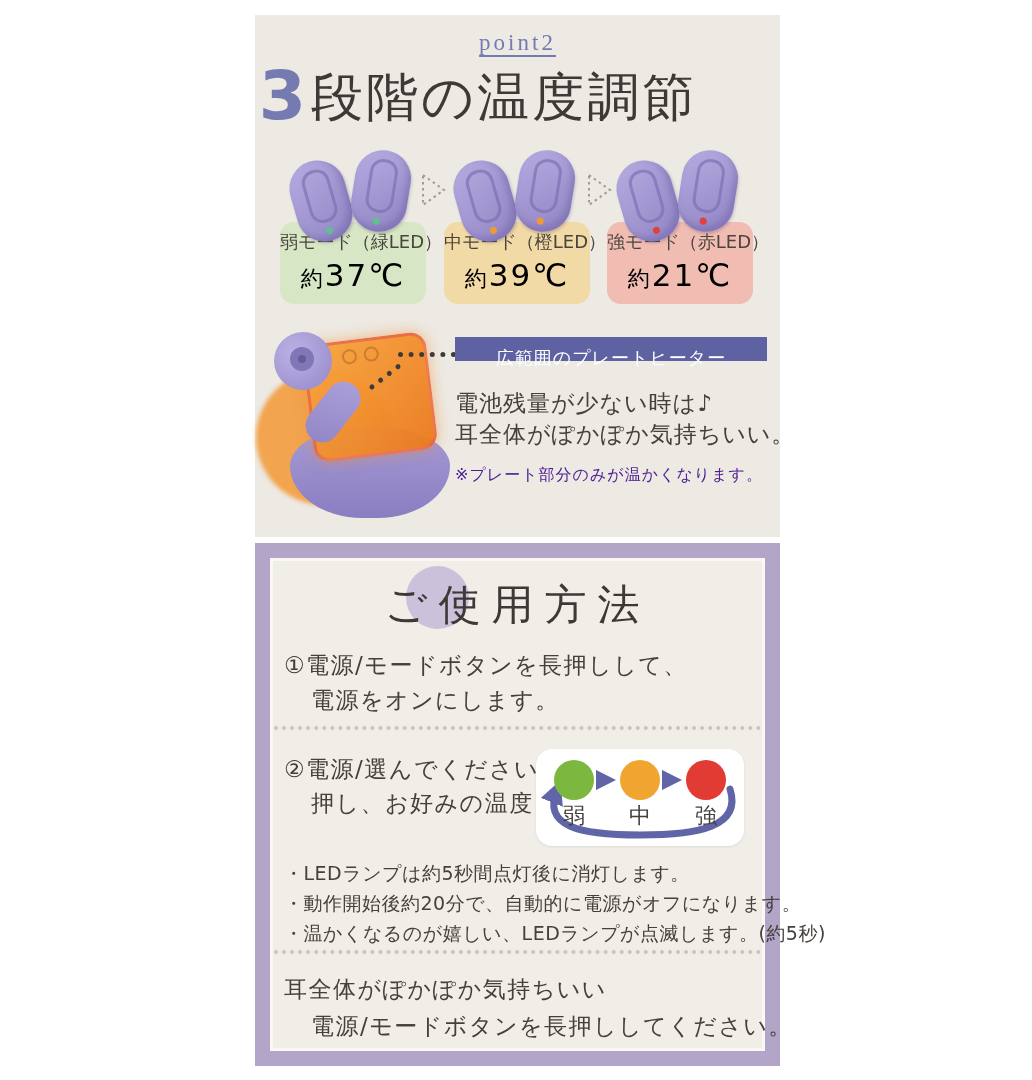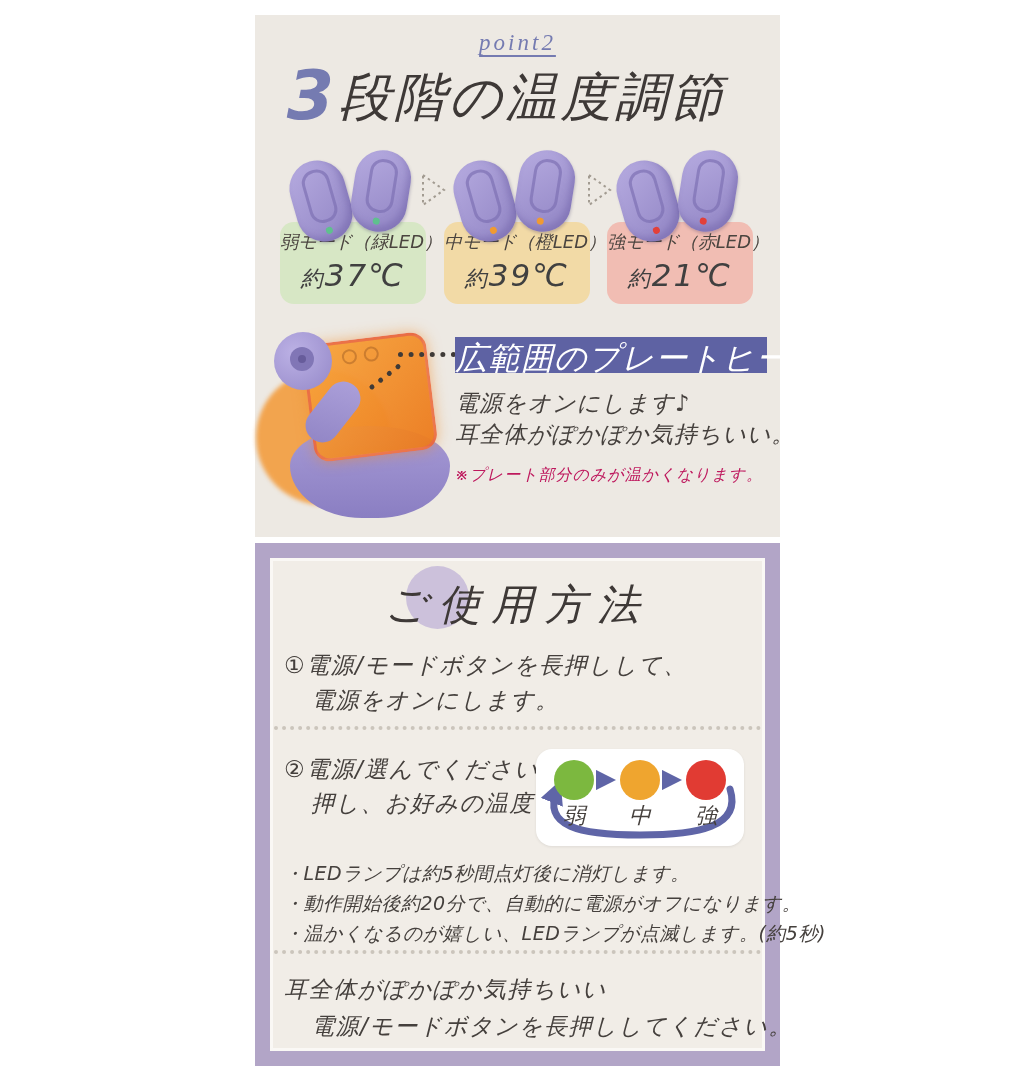--- a/index.html
+++ b/index.html
@@ -1,45 +1,45 @@
 <!DOCTYPE html>
 <html style="--accent: #757BB1; --banner-bg: #5E62A3; --text: #46403C; --beige: #EDE9E3; --inner: #F1EDE7; --frame: #B2A5C7; --title-circle: #CCC1DB; --glow: #F2A44E; --dots: #CBC5BC; --diagram-arrow: #5F65A7;"><head>
 <meta charset="utf-8">
 <style>
   html,body{margin:0;padding:0;background:#ffffff;}
   .canvas{position:relative;width:1032px;height:1080px;background:#fff;overflow:hidden;
-          font-family:"DejaVu Sans",sans-serif;color:var(--text);font-style:italic;}
+          font-family:"DejaVu Sans",sans-serif;color:var(--text);}
   .abs{position:absolute;}
 
   
   .top-panel{left:255px;top:15px;width:525px;height:522px;background:var(--beige);}
 
   .point-label{left:255px;top:30px;width:525px;text-align:center;
     font-family:"Liberation Serif",serif;font-size:23px;letter-spacing:3px;
     color:var(--accent);text-decoration:underline;text-underline-offset:5px;}
   .main-title{left:255px;top:56px;width:446px;text-align:center;font-size:52px;
-    letter-spacing:3px;color:#3E3937;font-weight:500;white-space:nowrap;padding-left:28px;}
+    letter-spacing:3px;color:#3E3937;font-weight:500;white-space:nowrap;}
   .main-title .num{font-size:68px;color:var(--accent);font-weight:600;vertical-align:-4px;margin-right:2px;}
 
   
   .mode-group{position:absolute;top:150px;width:146px;}
   .pair{position:relative;width:124px;height:86px;margin:0 auto;z-index:2;}
   .dev{position:absolute;width:56px;height:82px;border-radius:28px;
     background:linear-gradient(145deg,#B6ABE0 0%,#9A8ECB 75%);
     box-shadow:inset -4px -5px 7px rgba(90,75,150,.35),1px 2px 3px rgba(60,50,100,.25);}
   .dev.l{left:2px;top:10px;transform:rotate(-16deg);}
   .dev.r{left:62px;top:0;transform:rotate(9deg);}
   .dev .pill{position:absolute;left:50%;top:9px;transform:translateX(-50%);
     width:22px;height:48px;border:3px solid rgba(125,112,180,.7);border-radius:13px;}
   .dev .led{position:absolute;left:50%;bottom:7px;transform:translateX(-50%);
     width:7px;height:7px;border-radius:50%;}
   .mode-card{position:relative;margin-top:-14px;border-radius:14px;
     padding:8px 0 10px;text-align:center;z-index:1;}
   .mode-label{font-size:18px;letter-spacing:0;color:#4A443F;white-space:nowrap;}
-  .mode-temp{font-size:31px;margin-top:3px;letter-spacing:2px;color:#404040;}
+  .mode-temp{font-size:31px;margin-top:3px;letter-spacing:2px;color:#000000;}
   .mode-temp .approx{font-size:22px;}
 
   .tri-arrow{width:28px;height:36px;}
 
   
   .photo{left:262px;top:326px;width:200px;height:192px;}
   .glow{position:absolute;left:-6px;top:44px;width:135px;height:135px;border-radius:50%;
     background:var(--glow);filter:blur(2px);}
   .base{position:absolute;left:28px;top:100px;width:160px;height:92px;
     background:linear-gradient(180deg,#A79BD6,#8A7EC2);
@@ -55,26 +55,26 @@
     transform:rotate(38deg);background:linear-gradient(160deg,#ACA0DA,#9185C5);}
   .cap{position:absolute;left:12px;top:6px;width:58px;height:58px;border-radius:50%;
     background:radial-gradient(circle at 35% 35%,#BCB1E5,#9488C8);}
   .cap-inner{position:absolute;left:16px;top:15px;width:24px;height:24px;border-radius:50%;
     background:#8176B6;}
   .cap-hole{position:absolute;left:8px;top:8px;width:8px;height:8px;border-radius:50%;background:#675C9B;}
 
   .leader-h{left:398px;top:352px;width:58px;border-top:5px dotted #3F3A37;}
   .leader-d{left:370px;top:386px;width:38px;border-top:5px dotted #3F3A37;
     transform:rotate(-38deg);transform-origin:left center;}
-  .heater-banner{left:455px;top:337px;width:312px;height:36px;line-height:42px;
-    background:var(--banner-bg);color:#fff;font-size:32px;text-align:center;
+  .heater-banner{left:455px;top:337px;width:312px;height:24px;line-height:42px;
+    background:var(--banner-bg);color:#fff;font-size:18px;text-align:center;
     letter-spacing:1px;white-space:nowrap;}
   .heater-text{left:455px;top:388px;width:330px;font-size:23px;line-height:31px;
     letter-spacing:1px;color:#45403D;white-space:nowrap;}
-  .heater-note{font-size:16px;margin-top:9px;letter-spacing:1px;color:#be185d;}
+  .heater-note{font-size:16px;margin-top:9px;letter-spacing:1px;color:#4c1d95;}
 
   
   .frame{left:255px;top:543px;width:525px;height:523px;background:var(--frame);}
   .inner{left:273px;top:561px;width:489px;height:487px;background:var(--inner);
     box-shadow:0 0 0 3px #FAF8F5;}
   .usage-circle{left:406px;top:566px;width:63px;height:63px;border-radius:50%;
     background:var(--title-circle);}
   .usage-title{left:255px;top:577px;width:525px;text-align:center;font-size:42px;
     letter-spacing:11px;color:#3E3937;font-weight:500;white-space:nowrap;}
 
@@ -181,21 +181,21 @@
       </div>
     </div>
   </div>
 
   <div class="abs leader-h"></div>
   <div class="abs leader-d"></div>
 
   <div class="abs heater-banner">広範囲のプレートヒーター</div>
 
   <div class="abs heater-text">
-    <div>電源をオンにします♪</div>
+    <div>電池残量が少ない時は♪</div>
     <div>耳全体がぽかぽか気持ちいい。</div>
     <div class="heater-note">※プレート部分のみが温かくなります。</div>
   </div>
 
   <div class="abs frame"></div>
   <div class="abs inner"></div>
 
   <div class="abs usage-circle"></div>
   <div class="abs step step1">
     <div>①電源/モードボタンを長押しして、</div>

